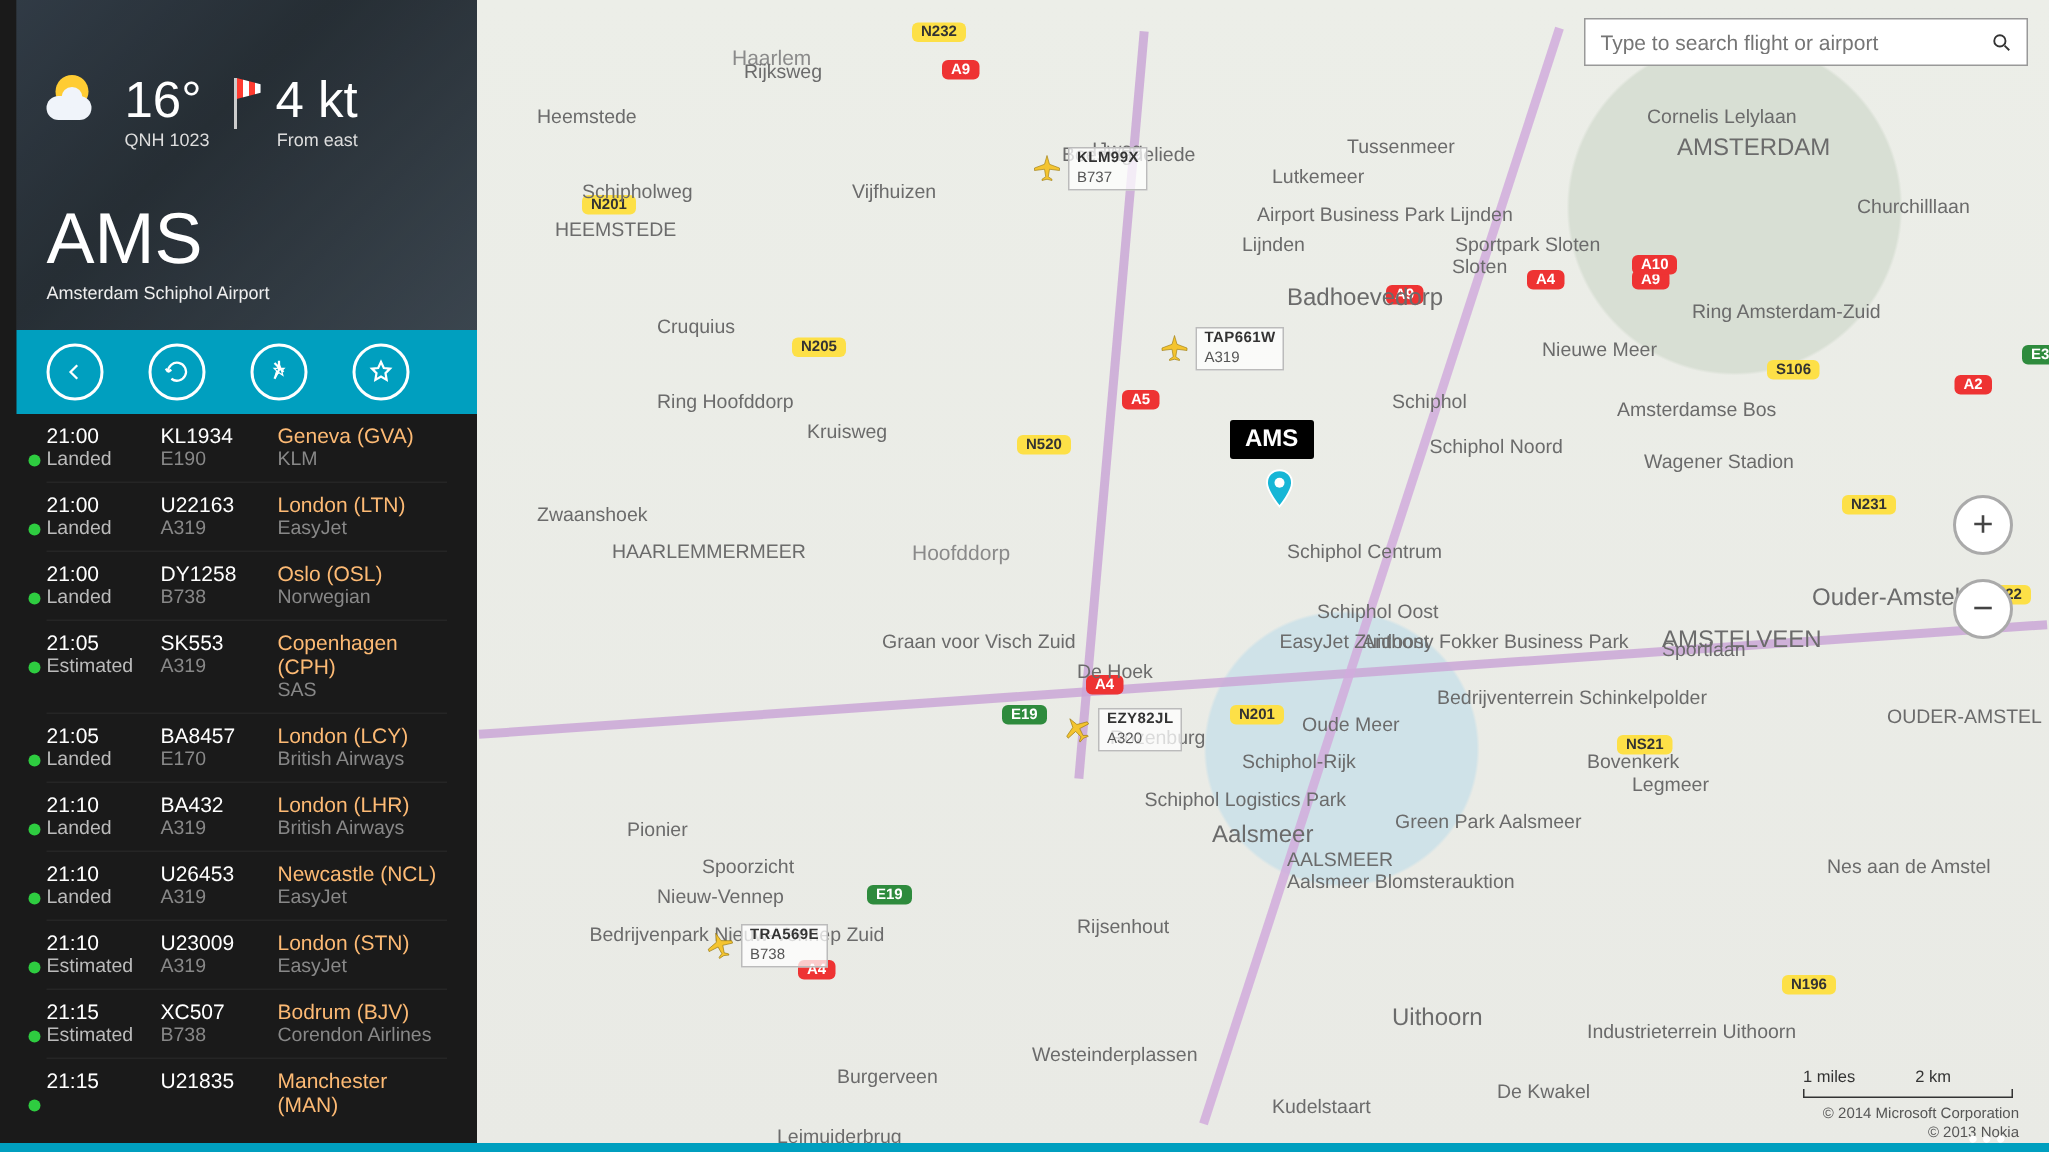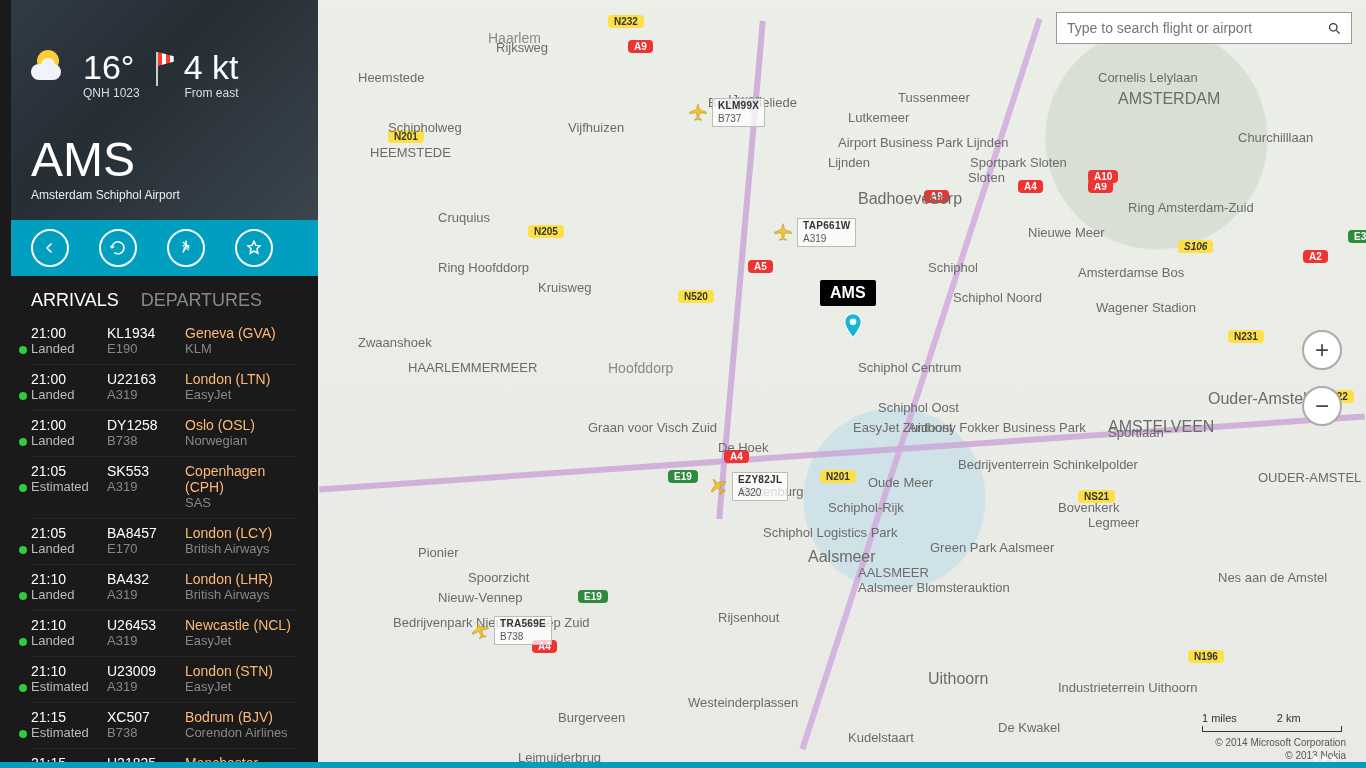--- a/index.html
+++ b/index.html
@@ -127,24 +127,20 @@
             <path d="M8 4l8 8M12 2v8l-4 8"></path>
           </svg>
         </div>
       <div class="tbtn">
           <svg viewBox="0 0 24 24">
             <path d="M12 3l2.5 5.5L20 9l-4 4 1 6-5-3-5 3 1-6-4-4 5.5-.5z"></path>
           </svg>
         </div>
     </div>
 
-    <div class="tabs">
-      <div class="tab">ARRIVALS</div>
-      <div class="tab inactive">DEPARTURES</div>
-    </div>
 
     <div class="list" id="flight-list">
         <div class="row">
           <div class="c1">
             <div class="time">21:00</div>
             <div class="stat"><span class="dot"></span>Landed</div>
           </div>
   <div class="c2">
             <div class="flt">KL1934</div>
             <div class="ac">E190</div>
@@ -300,21 +296,21 @@
         <div class="shield mot" style="left: 406px; top: 450px;">A4</div>
         <div class="shield nat" style="left: 502px; top: 470px;">N201</div>
         <div class="shield eur" style="left: 350px; top: 470px;">E19</div>
         <div class="shield eur" style="left: 260px; top: 590px;">E19</div>
         <div class="shield mot" style="left: 214px; top: 640px;">A4</div>
         <div class="shield mot" style="left: 700px; top: 180px;">A4</div>
         <div class="shield mot" style="left: 770px; top: 180px;">A9</div>
         <div class="shield nat" style="left: 870px; top: 650px;">N196</div>
         <div class="shield nat" style="left: 910px; top: 330px;">N231</div>
         <div class="shield nat" style="left: 1000px; top: 390px;">N522</div>
-        <div class="shield nat" style="left: 860px; top: 240px; font-style: italic;">S106</div>
+        <div class="shield nat" style="left: 860px; top: 240px;">S106</div>
         <div class="shield nat" style="left: 760px; top: 490px;">NS21</div>
         <div class="shield eur" style="left: 1030px; top: 230px;">E35</div>
         <div class="shield mot" style="left: 770px; top: 170px;">A10</div>
         <div class="shield mot" style="left: 985px; top: 250px;">A2</div>
       </div>
     <div id="places">
         <div class="place big" style="left: 170px; top: 30px;">Haarlem</div>
         <div class="place big" style="left: 290px; top: 360px;">Hoofddorp</div>
         <div class="place med" style="left: 490px; top: 548px;">Aalsmeer</div>
         <div class="place med" style="left: 790px; top: 418px;">AMSTELVEEN</div>

